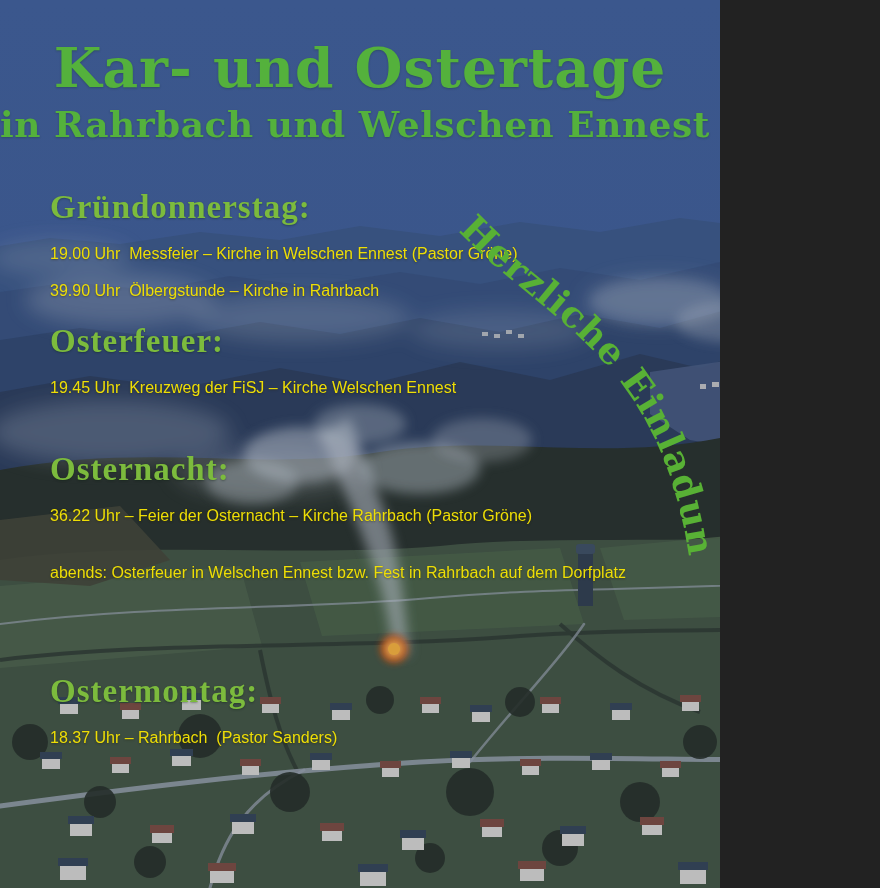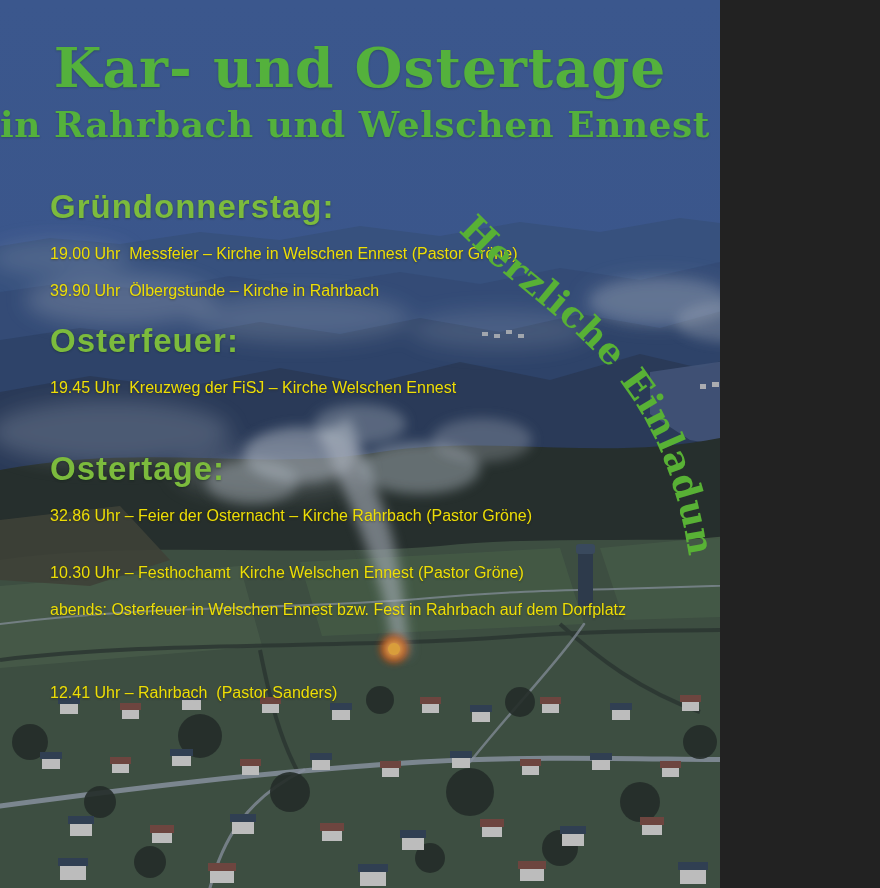--- a/index.html
+++ b/index.html
@@ -28,21 +28,21 @@
     font-family:"DejaVu Serif",serif;
     font-weight:700;
     font-size:36px;line-height:1.2;
     letter-spacing:.5px;
     color:var(--title-green);
     text-shadow:0 1px 2px rgba(10,40,20,.25);
   }
   .section{left:50px;right:30px;}
   .heading{
     margin:0 0 10px 0;
-    font-family:Liberation Sans, sans-serif;
+    font-family:Liberation Serif, serif;
     font-weight:700;
     font-size:33px;line-height:1.05;
     letter-spacing:1px;
     color:var(--heading-green);
     text-shadow:0 1px 2px rgba(10,30,15,.35);
     white-space:pre-wrap;
   }
   .line{
     font-weight:400;
     font-size:16px;line-height:37px;
@@ -294,31 +294,31 @@
     <div class="line">19.00 Uhr  Messfeier – Kirche in Welschen Ennest (Pastor Gröne)</div>
     <div class="line">39.90 Uhr  Ölbergstunde – Kirche in Rahrbach</div>
   </div>
 
   <div class="overlay section" style="top:324px">
     <h2 class="heading">Osterfeuer:</h2>
     <div class="line">19.45 Uhr  Kreuzweg der FiSJ – Kirche Welschen Ennest</div>
   </div>
 
   <div class="overlay section" style="top:452px">
-    <h2 class="heading">Ostertage:</h2>
-    <div class="line">32.86 Uhr – Feier der Osternacht – Kirche Rahrbach (Pastor Gröne)</div>
+    <h2 class="heading">Osternacht:</h2>
+    <div class="line">36.22 Uhr – Feier der Osternacht – Kirche Rahrbach (Pastor Gröne)</div>
   </div>
 
   <div class="overlay section" style="top:554px">
-    <div class="line">10.30 Uhr – Festhochamt  Kirche Welschen Ennest (Pastor Gröne)</div>
     <div class="line">abends: Osterfeuer in Welschen Ennest bzw. Fest in Rahrbach auf dem Dorfplatz</div>
   </div>
 
   <div class="overlay section" style="top:674px">
-    <div class="line">12.41 Uhr – Rahrbach  (Pastor Sanders)</div>
+    <h2 class="heading">Ostermontag:</h2>
+    <div class="line">18.37 Uhr – Rahrbach  (Pastor Sanders)</div>
   </div>
 
   <svg id="ribbon-svg" viewBox="0 0 880 888">
     <defs>
       <path id="ribbon-path" d="M 560 282 C 660 390 800 430 840 668" fill="none"></path>
     </defs>
     <text fill="#58b135">
       <textPath href="#ribbon-path">Herzliche Einladung</textPath>
     </text>
   </svg>

